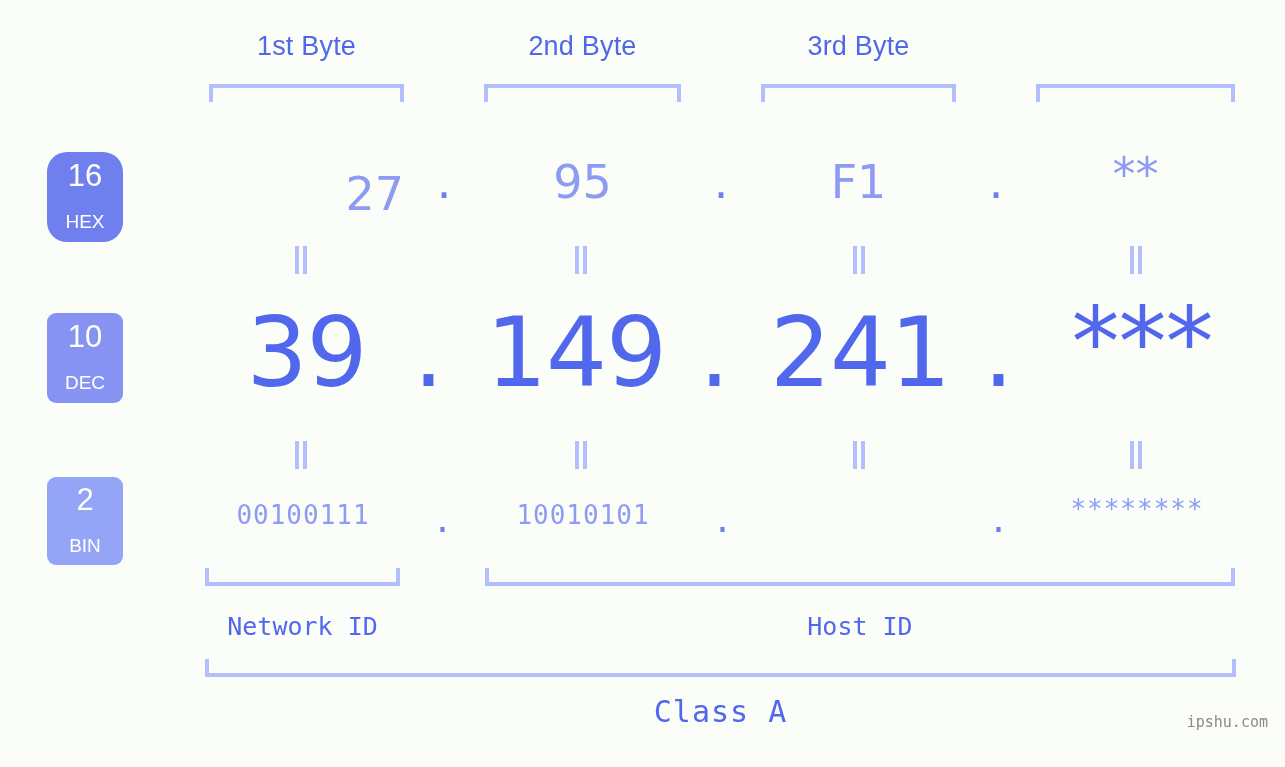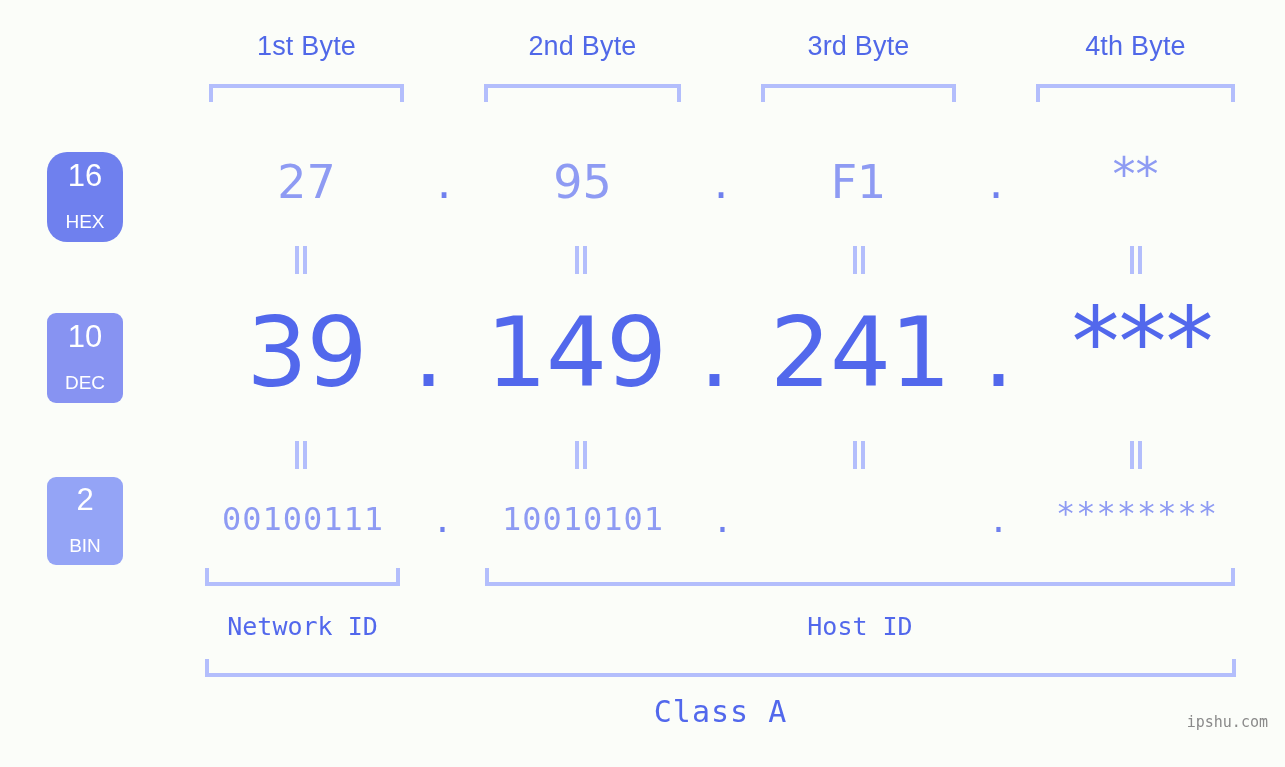--- a/index.html
+++ b/index.html
@@ -113,21 +113,21 @@
   }
   #row-dec .dot {
     font-size: 96px;
     color: #5268ec;
     font-family: "DejaVu Sans", sans-serif;
   }
   #row-dec .masked { color: #5268ec; }
 
   
   #row-bin .cell {
-    font-size: 32px;
+    font-size: 26px;
     color: #8e9bf3;
     font-family: "DejaVu Sans Mono", monospace;
     font-weight: 400;
     letter-spacing: 1px;
   }
   #row-bin .dot {
     font-size: 34px;
     color: #6f80ee;
     font-family: "DejaVu Sans Mono", monospace;
   }
@@ -184,42 +184,41 @@
   }
 </style>
 </head>
 <body>
 
 <div id="canvas">
 
   <div class="byte-label" style="left:209px;width:195px;">1st Byte</div>
   <div class="byte-label" style="left:484px;width:197px;">2nd Byte</div>
   <div class="byte-label" style="left:761px;width:195px;">3rd Byte</div>
-  <div class="byte-label" style="left:1036px;width:199px;">4th Byte</div>
 
   <div class="bracket-top" style="left:209px;width:195px;"></div>
   <div class="bracket-top" style="left:484px;width:197px;"></div>
   <div class="bracket-top" style="left:761px;width:195px;"></div>
   <div class="bracket-top" style="left:1036px;width:199px;"></div>
 
   <div class="badge" id="badge-hex">
     <span class="num">16</span>
     <span class="nm">HEX</span>
   </div>
   <div class="badge" id="badge-dec">
     <span class="num">10</span>
     <span class="nm">DEC</span>
   </div>
   <div class="badge" id="badge-bin">
     <span class="num">2</span>
     <span class="nm">BIN</span>
   </div>
 
   <div class="row" id="row-hex" style="top:155px;height:66px;">
-    <div class="cell" style="left:209px;width:195px;top:0;">27</div>
+    <div class="cell" style="left:209px;width:195px;top:12px;text-align:right;">27</div>
     <div class="cell dot" style="left:404px;width:80px;top:0;">.</div>
     <div class="cell" style="left:484px;width:197px;top:0;">95</div>
     <div class="cell dot" style="left:681px;width:80px;top:0;">.</div>
     <div class="cell" style="left:761px;width:195px;top:0;">F1</div>
     <div class="cell dot" style="left:956px;width:80px;top:0;">.</div>
     <div class="cell" style="left:1036px;width:199px;top:-8px;">**</div>
   </div>
 
   <div class="eqsep" style="left:294px;top:246px;">
     <i class="a"></i>

